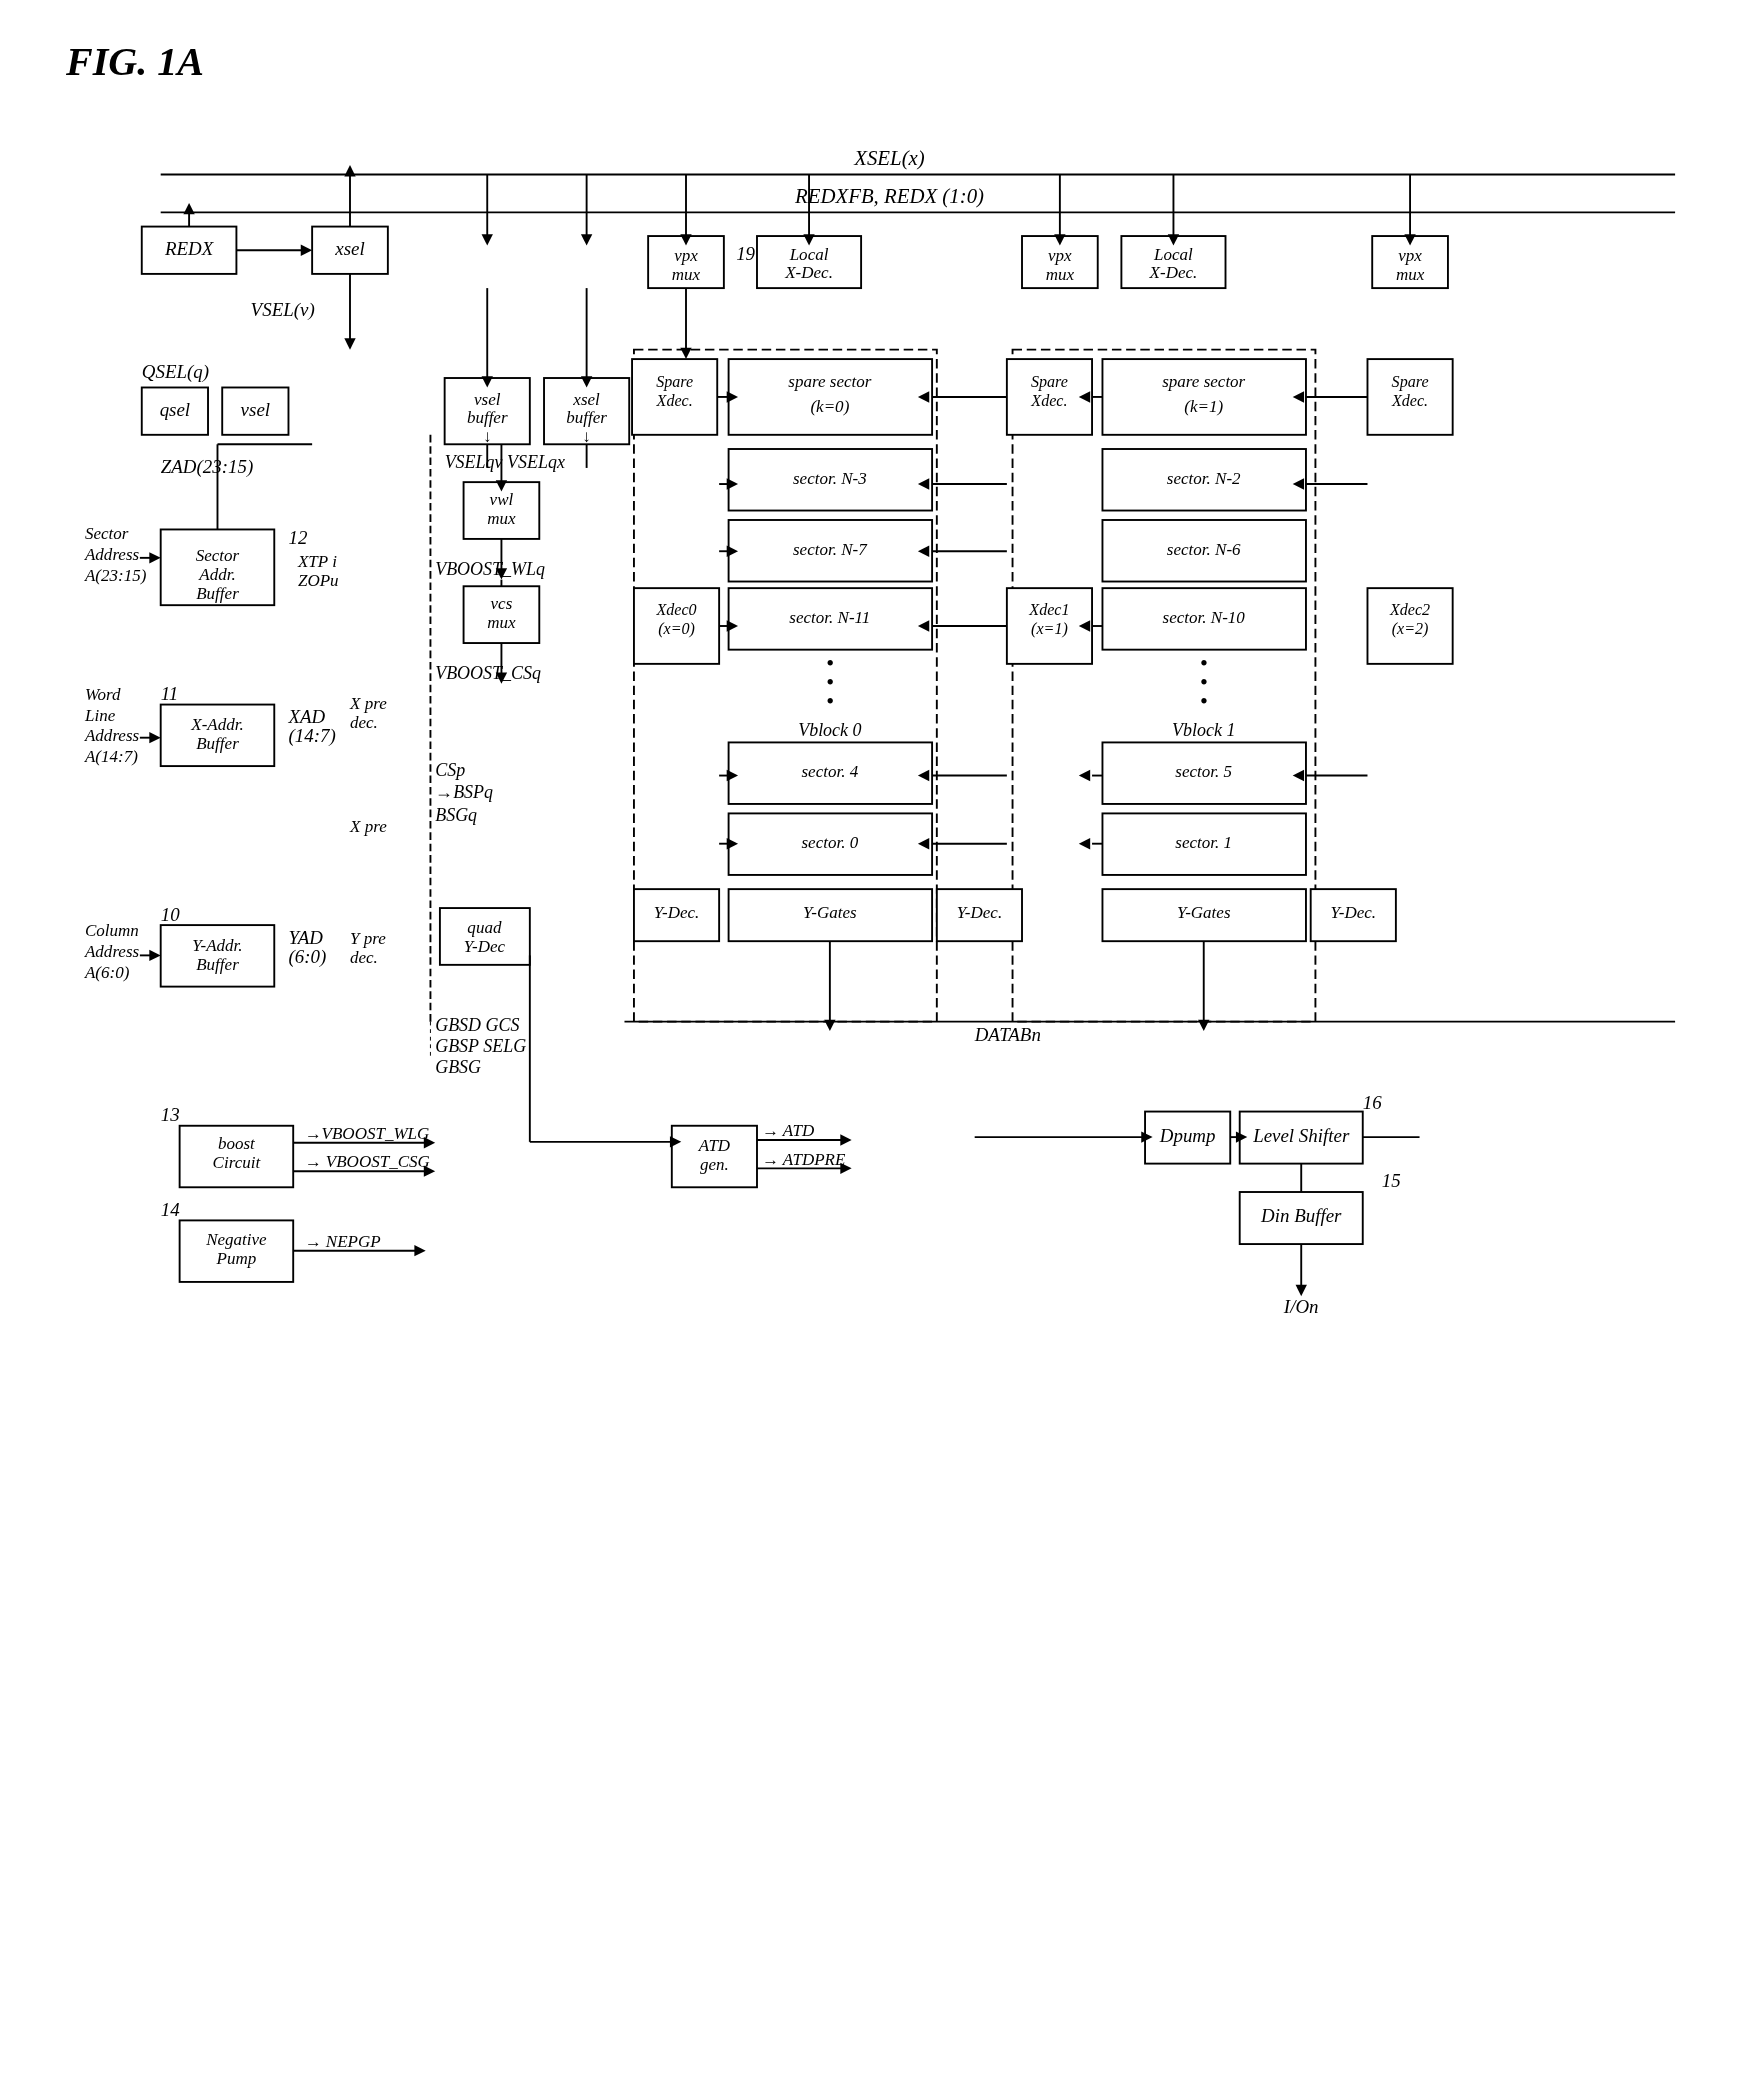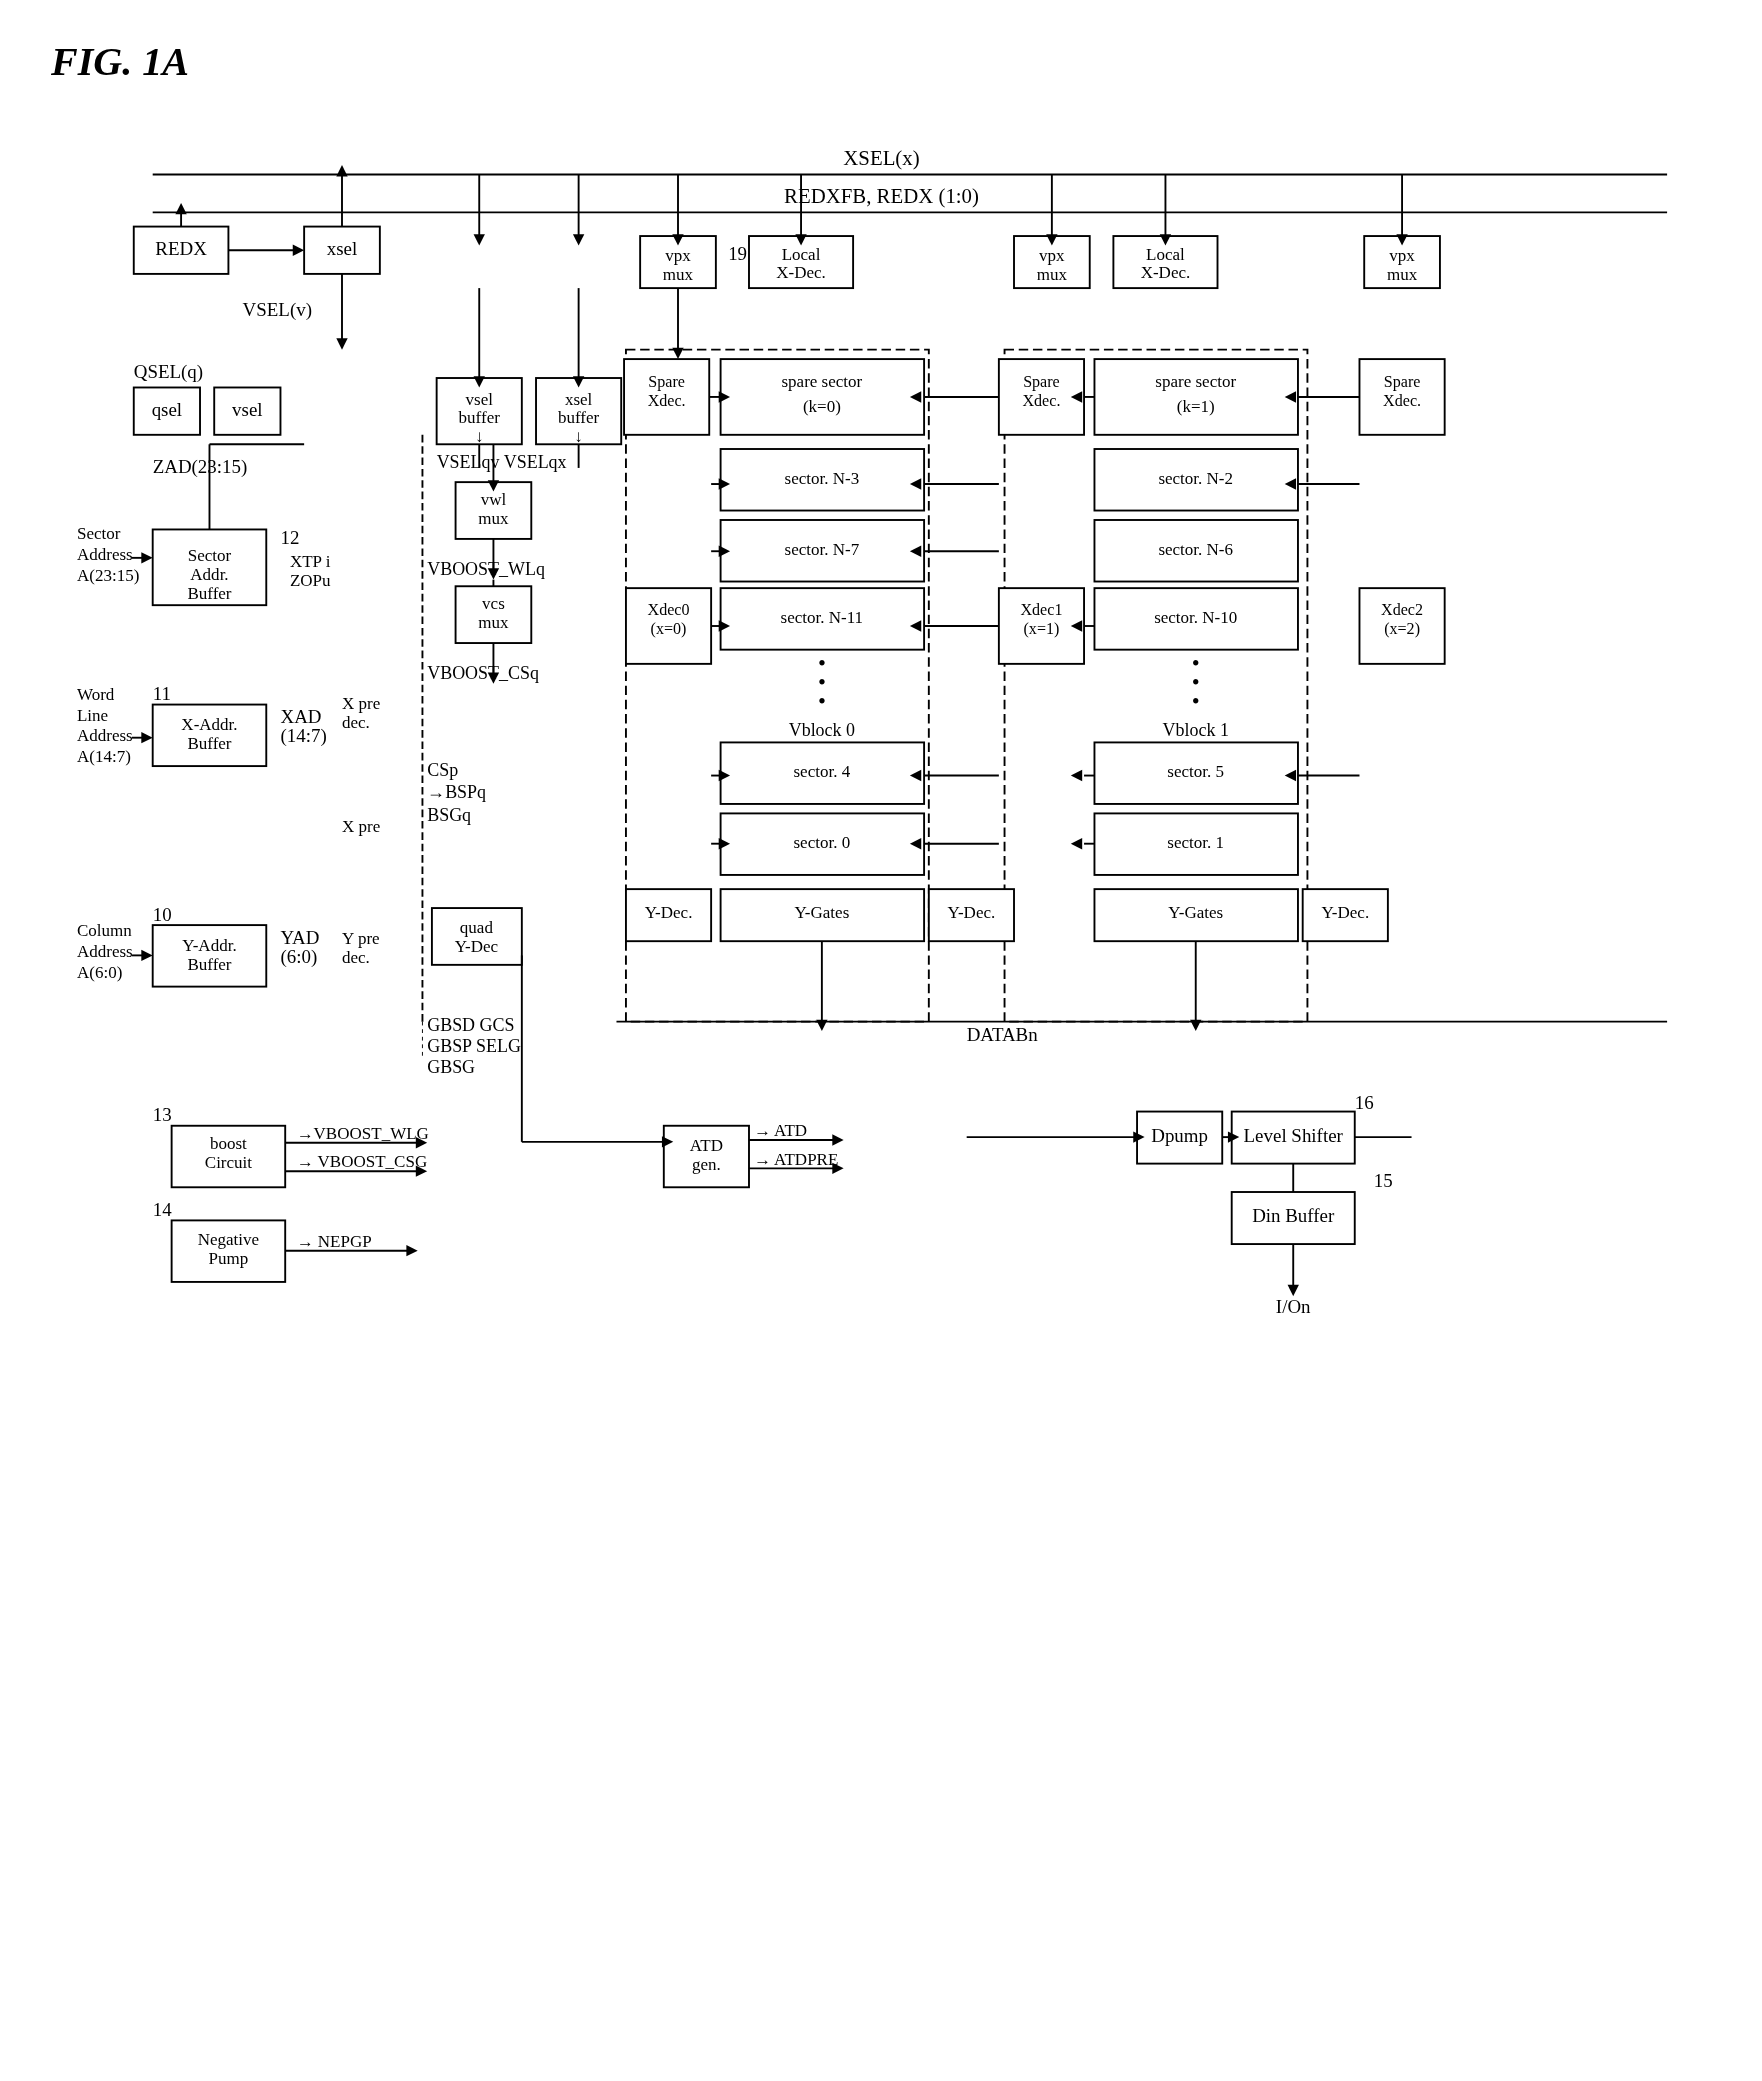--- a/index.html
+++ b/index.html
@@ -9,33 +9,34 @@
       width: 1762px;
       min-height: 2081px;
       position: relative;
       overflow: hidden;
     }
     .page {
       width: 1762px;
       min-height: 2081px;
       background: #fff;
       position: relative;
-      padding: 38px 51px;
+      padding: 38px 66px;
     }
     .fig-title {
       font-size: 40px;
       font-weight: bold;
       margin-bottom: 28px;
       font-style: italic;
     }
     .diagram-container {
       position: relative;
       width: 1647px;
       height: 1893px;
       margin: 0 auto;
+      font-style: italic;
     }
     svg.diagram-svg {
       position: absolute;
       top: 0; left: 0;
       width: 100%;
       height: 100%;
       overflow: visible;
     }
   </style>
 </head>

